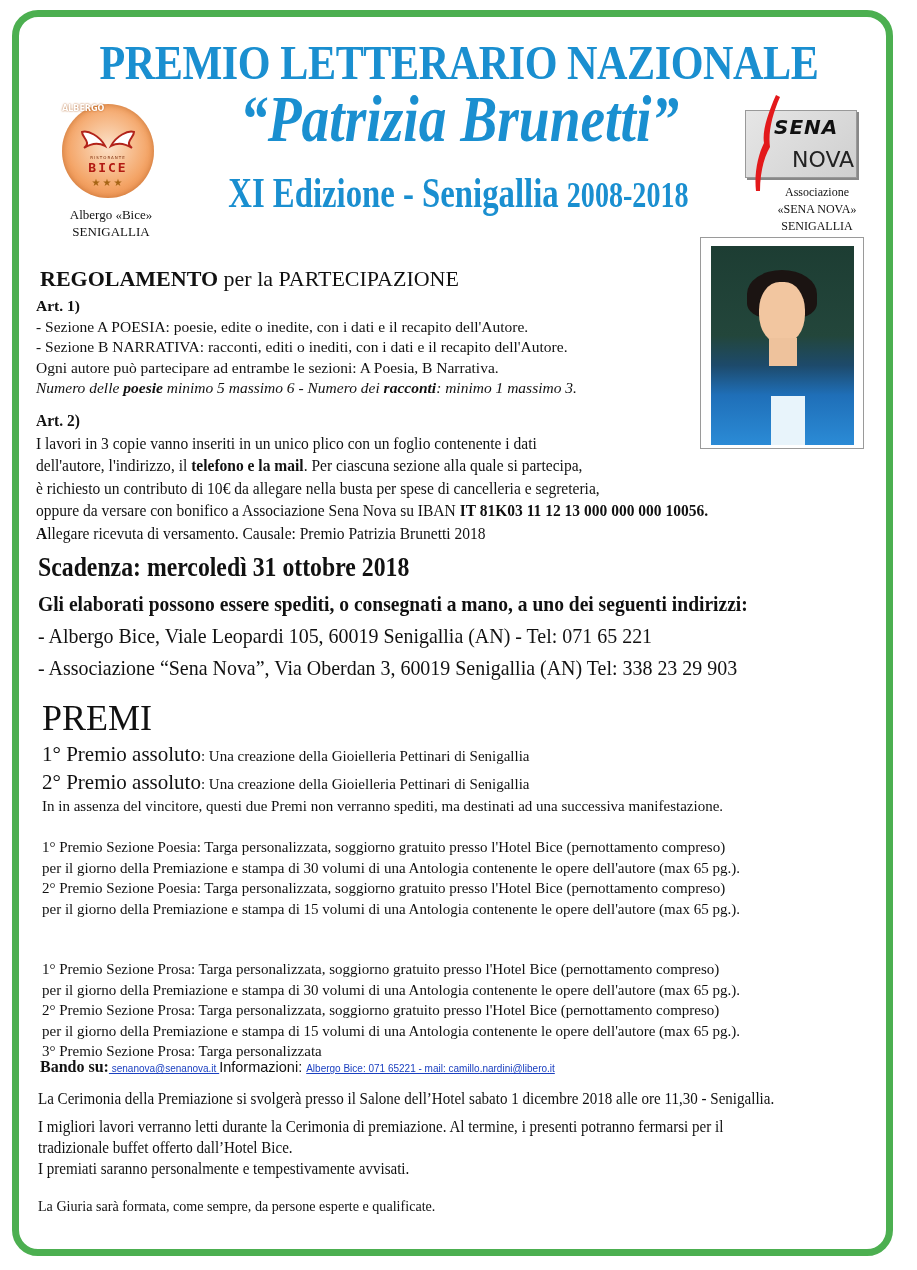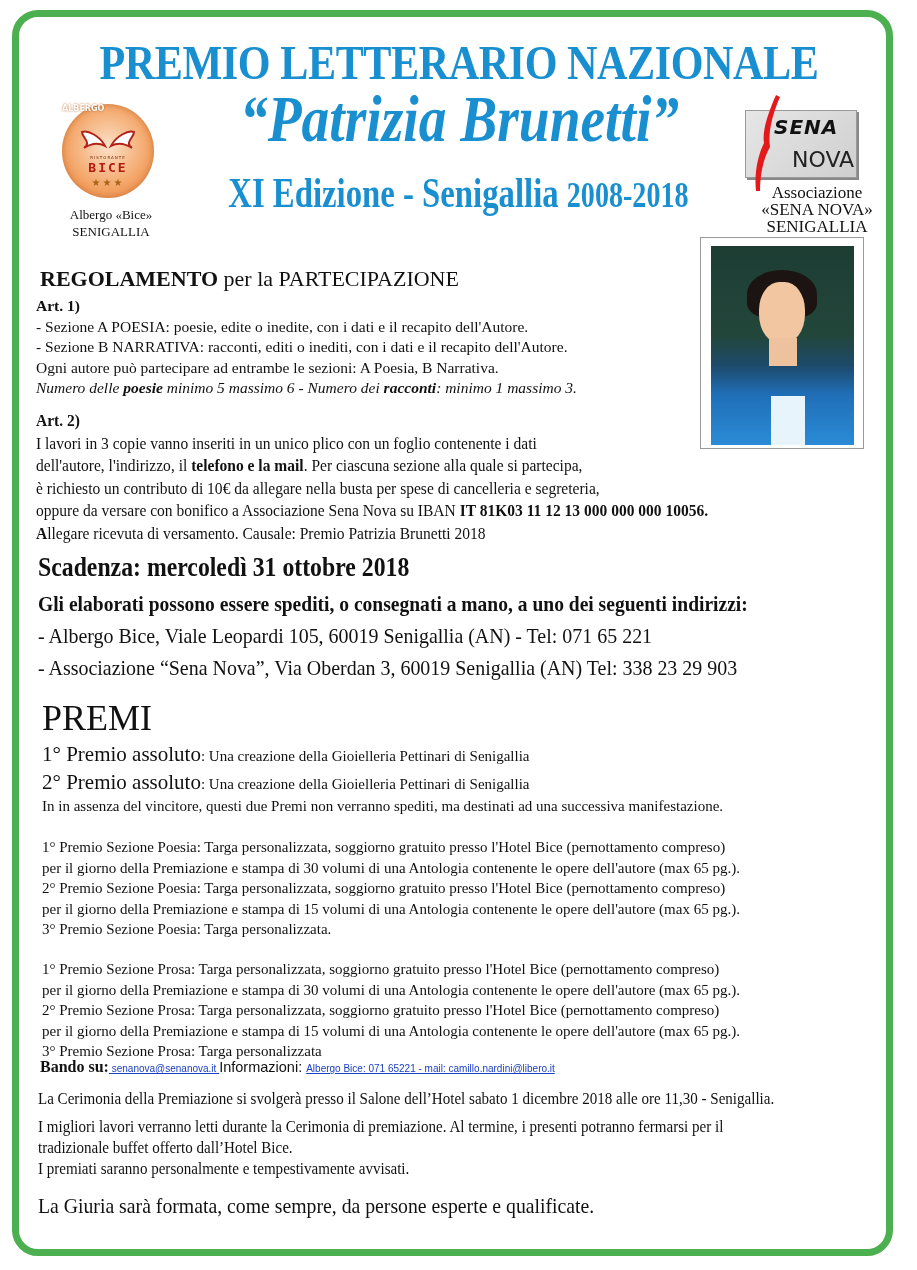--- a/index.html
+++ b/index.html
@@ -14,21 +14,21 @@
     .logo-left .l1 { position: absolute; top: 0; width: 100%; text-align: left; font-family: "DejaVu Sans", sans-serif; font-size: 8px; font-weight: bold; color: #fff; text-shadow: 0 0 2px #b05a1a; }
     .logo-left .wings { position: absolute; top: 24px; left: 16px; width: 60px; height: 26px; }
     .logo-left .l2 { position: absolute; top: 51px; width: 100%; text-align: center; font-family: "DejaVu Sans", sans-serif; font-size: 4px; color: #7a2b0a; letter-spacing: 1px; }
     .logo-left .l3 { position: absolute; top: 56px; width: 100%; text-align: center; font-family: "DejaVu Sans Mono", monospace; font-size: 13px; font-weight: bold; color: #b21a12; letter-spacing: 2px; }
     .logo-left .stars { position: absolute; top: 73px; width: 100%; text-align: center; font-size: 10px; color: #a66414; letter-spacing: 2px; }
     .cap-left { left: 46px; top: 206px; width: 130px; text-align: center; font-size: 13px; line-height: 17px; white-space: normal; }
     .logo-right { position: absolute; left: 745px; top: 110px; width: 110px; height: 66px; background: linear-gradient(135deg,#e6e6e6,#cfcfcf); border: 1px solid #999; box-shadow: 2px 2px 0 #888; }
     .logo-right .sena { position: absolute; left: 28px; top: 4px; font-family: "DejaVu Sans", sans-serif; font-weight: bold; font-style: italic; font-size: 20px; color: #111; letter-spacing: 1px; }
     .logo-right .nova { position: absolute; left: 46px; top: 36px; font-family: "DejaVu Sans", sans-serif; font-size: 22px; color: #222; letter-spacing: 0; }
     .logo-right .slash { position: absolute; left: 4px; top: -18px; width: 30px; height: 100px; }
-    .cap-right { left: 752px; top: 184px; width: 130px; text-align: center; font-size: 17px; line-height: 17px; white-space: normal; }
+    .cap-right { left: 752px; top: 184px; width: 130px; text-align: center; font-size: 12px; line-height: 17px; white-space: normal; }
     .photo { position: absolute; left: 700px; top: 237px; width: 162px; height: 210px; border: 1px solid #9a9a9a; background: #fff; }
     .photo .img { position: absolute; left: 10px; top: 8px; width: 143px; height: 199px; background: linear-gradient(180deg, #1d3d33 0%, #23463b 45%, #1d4a6b 60%, #1f6fb8 75%, #2b8bd6 100%); overflow: hidden; }
     .photo .face { position: absolute; left: 48px; top: 36px; width: 46px; height: 62px; border-radius: 45% 45% 48% 48%; background: #f2c6a0; }
     .photo .hair { position: absolute; left: 36px; top: 24px; width: 70px; height: 48px; border-radius: 50% 50% 30% 30%; background: #1b1412; }
     .photo .neck { position: absolute; left: 58px; top: 92px; width: 28px; height: 28px; background: #eec29c; }
     .photo .shirt { position: absolute; left: 60px; top: 150px; width: 34px; height: 50px; background: #e8f4fb; }
     .heading { left: 40px; top: 266px; font-size: 22px; }
     .heading b { font-size: 22px; }
     .body { position: absolute; left: 36px; font-size: 15.5px; line-height: 20.5px; }
     .body .line { display: block; white-space: nowrap; }
@@ -51,21 +51,21 @@
     .poesia { top: 837px; }
     .prosa { top: 959px; }
     .bando { left: 40px; top: 1058px; font-size: 15px; }
     .bando b { font-size: 16px; }
     .bando a { font-family: "Liberation Sans", sans-serif; color: #1a3fc0; text-decoration: underline; font-size: 10px; }
     .bando .info { font-family: "Liberation Sans", sans-serif; font-size: 14.5px; }
     .closing { position: absolute; left: 38px; font-size: 16px; line-height: 21px; }
     .closing .line { display: block; white-space: nowrap; transform: scaleX(0.94); transform-origin: 0 0; }
     .c1 { top: 1088px; }
     .c2 { top: 1116px; }
-    .c3 { top: 1196px; font-size: 21px; }
+    .c3 { top: 1196px; font-size: 15px; }
   </style>
 </head>
 <body>
 
 <div class="frame"></div>
 
 <div class="abs title1">PREMIO  LETTERARIO NAZIONALE</div>
 <div class="abs title2">“Patrizia Brunetti”</div>
 <div class="abs title3"><span>XI Edizione - Senigallia </span><span class="small">2008-2018</span></div>
 
@@ -133,21 +133,20 @@
 <div class="abs premi-h">PREMI</div>
 <div class="abs prize-abs pa1"><span>1° Premio assoluto</span><small>: Una creazione della Gioielleria Pettinari di Senigallia</small></div>
 <div class="abs prize-abs pa2"><span>2° Premio assoluto</span><small>: Una creazione della Gioielleria Pettinari di Senigallia</small></div>
 <div class="abs pa-note">In in assenza del vincitore, questi due Premi non verranno spediti, ma destinati ad una successiva manifestazione.</div>
 
 <div class="plist poesia">
   <span class="line">1° Premio Sezione Poesia: Targa personalizzata, soggiorno gratuito presso l'Hotel Bice (pernottamento compreso)</span>
   <span class="line">per il giorno della Premiazione e stampa di 30 volumi di una Antologia contenente le opere dell'autore (max 65 pg.).</span>
   <span class="line">2° Premio Sezione Poesia: Targa personalizzata, soggiorno gratuito presso l'Hotel Bice (pernottamento compreso)</span>
   <span class="line">per il giorno della Premiazione e stampa di 15 volumi di una Antologia contenente le opere dell'autore (max 65 pg.).</span>
-  <span class="line">3° Premio Sezione Poesia: Targa personalizzata.</span>
 </div>
 
 <div class="plist prosa">
   <span class="line">1° Premio Sezione Prosa: Targa personalizzata, soggiorno gratuito presso l'Hotel Bice (pernottamento compreso)</span>
   <span class="line">per il giorno della Premiazione e stampa di 30 volumi di una Antologia contenente le opere dell'autore (max 65 pg.).</span>
   <span class="line">2° Premio Sezione Prosa: Targa personalizzata, soggiorno gratuito presso l'Hotel Bice (pernottamento compreso)</span>
   <span class="line">per il giorno della Premiazione e stampa di 15 volumi di una Antologia contenente le opere dell'autore (max 65 pg.).</span>
   <span class="line">3° Premio Sezione Prosa: Targa personalizzata</span>
 </div>
 

